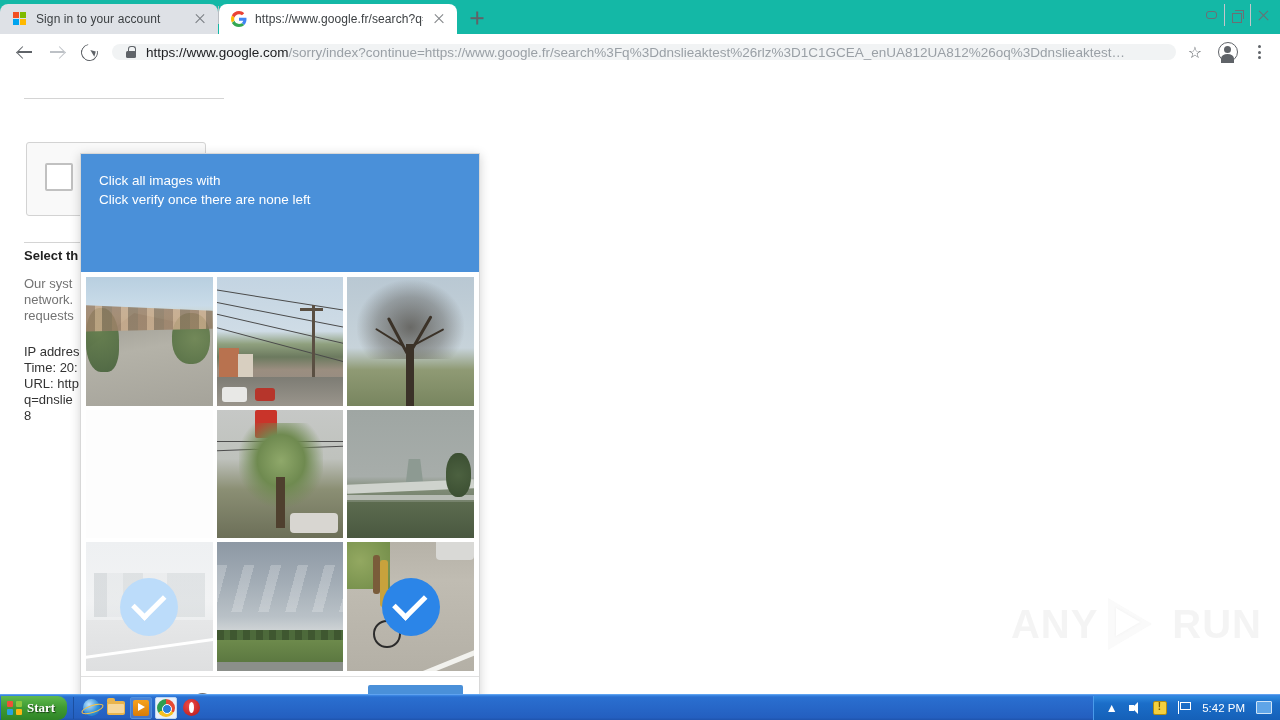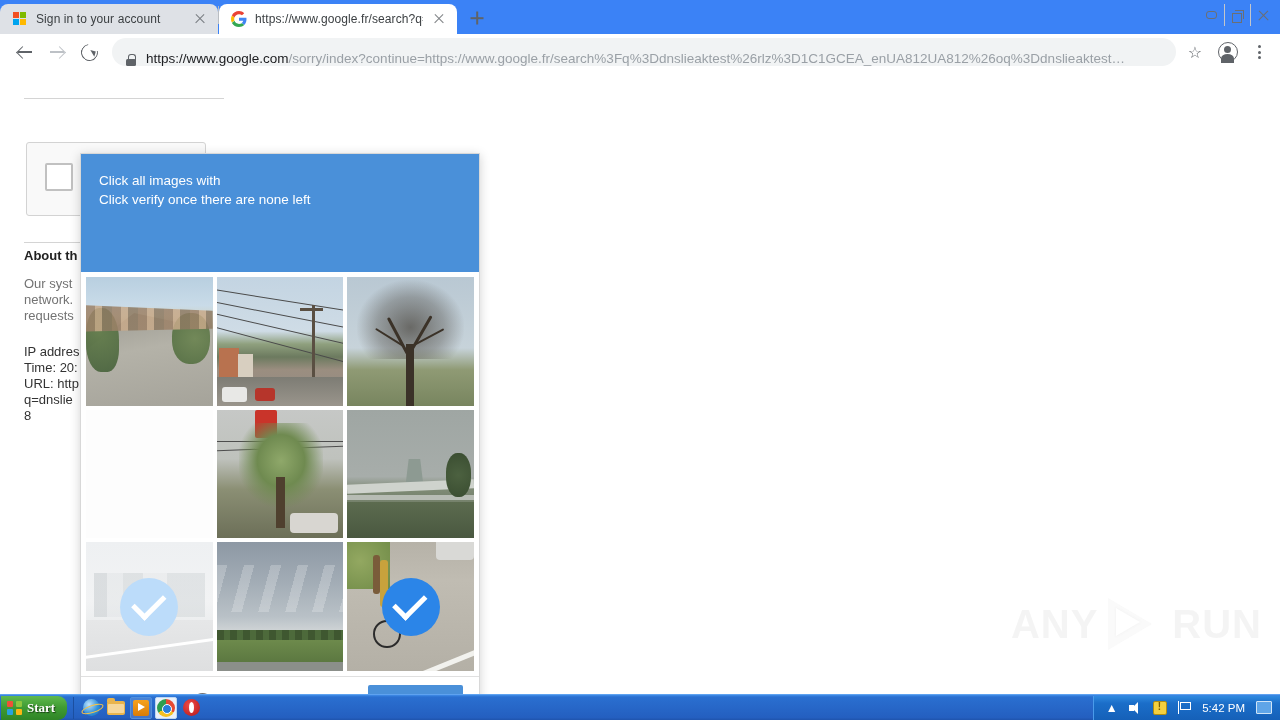--- a/index.html
+++ b/index.html
@@ -8,21 +8,21 @@
     overflow: hidden;
     font-family: "Liberation Sans", sans-serif;
     background: #ffffff;
   }
 
   
   .browser { position: absolute; inset: 0; background:#ffffff; }
 
   .tabstrip {
     position: absolute; top:0; left:0; right:0; height:34px;
-    background:#3b82f6;
+    background:#14b8a6;
     display:flex; align-items:flex-end;
   }
   .tab {
     position: relative;
     height: 30px; margin-bottom:0;
     display:flex; align-items:center; gap:8px;
     padding: 0 10px 0 12px;
     font-size: 12px; color:#3c4043;
     border-radius: 8px 8px 0 0;
     white-space: nowrap; overflow:hidden;
@@ -68,22 +68,22 @@
   .navbtn{ width:30px;height:30px; display:flex;align-items:center;justify-content:center; position:relative;}
   .arrow-l, .arrow-r{ width:16px;height:16px; position:relative;}
   .arrow-l::before{content:"";position:absolute;left:1px;top:7.2px;width:14px;height:1.7px;background:#5f6368;}
   .arrow-l::after{content:"";position:absolute;left:1px;top:3.5px;width:8px;height:8px;border-left:1.7px solid #5f6368;border-bottom:1.7px solid #5f6368;transform:rotate(45deg);}
   .arrow-r::before{content:"";position:absolute;left:1px;top:7.2px;width:14px;height:1.7px;background:#bdc1c6;}
   .arrow-r::after{content:"";position:absolute;right:1px;top:3.5px;width:8px;height:8px;border-right:1.7px solid #bdc1c6;border-top:1.7px solid #bdc1c6;transform:rotate(45deg);}
   .reload{ width:17px;height:17px;border:1.8px solid #5f6368;border-radius:50%;border-top-color:transparent; position:relative; transform:rotate(35deg);}
   .reload::after{content:"";position:absolute;right:-1px;top:-1px;border:4px solid transparent;border-bottom-color:#5f6368;transform:rotate(25deg);}
 
   .omnibox{
-    flex:1; height:28px; margin-left:6px; background:#f1f3f4; border-radius:14px;
-    display:flex; align-items:flex-end; padding:0 12px 0 14px; gap:10px; min-width:0;
+    flex:1; height:16px; margin-left:6px; background:#f1f3f4; border-radius:14px;
+    display:flex; align-items:center; padding:0 12px 0 14px; gap:10px; min-width:0;
   }
   .lock{ width:10px;height:12px;position:relative;flex:0 0 10px;}
   .lock::before{content:"";position:absolute;bottom:0;left:0;width:10px;height:7px;background:#5f6368;border-radius:1.5px;}
   .lock::after{content:"";position:absolute;top:0;left:2px;width:6px;height:7px;border:1.6px solid #5f6368;border-bottom:none;border-radius:3px 3px 0 0;}
   .url{ font-size:13.5px; color:#9aa0a6; white-space:nowrap; overflow:hidden; flex:1;}
   .url b{ color:#202124; font-weight:400; }
   .star{ width:22px;height:22px;display:flex;align-items:center;justify-content:center;font-size:16px;color:#5f6368;margin-left:6px;}
   .avatar{ width:20px;height:20px;border-radius:50%;border:1.6px solid #5f6368; position:relative; margin-left:10px; flex:0 0 20px;}
   .avatar::before{content:"";position:absolute;left:5px;top:2.5px;width:7px;height:7px;border-radius:50%;background:#5f6368;}
   .avatar::after{content:"";position:absolute;left:2px;top:11px;width:13px;height:9px;border-radius:50% 50% 0 0;background:#5f6368;}
@@ -381,21 +381,21 @@
   </div>
 
   <div class="page">
     <div class="sorry-rule"></div>
 
     <div class="recap-widget">
       <div class="recap-box"></div>
     </div>
 
     <div class="about-rule"></div>
-    <div class="about-h">About th</div>
+    <div class="about-h">Select th</div>
     <div class="about-p">Our syst
 network.
 requests</div>
     <div class="about-m">IP addres
 Time: 20:
 URL: http
 q=dnslie
 8</div>
 
     <div class="challenge">

